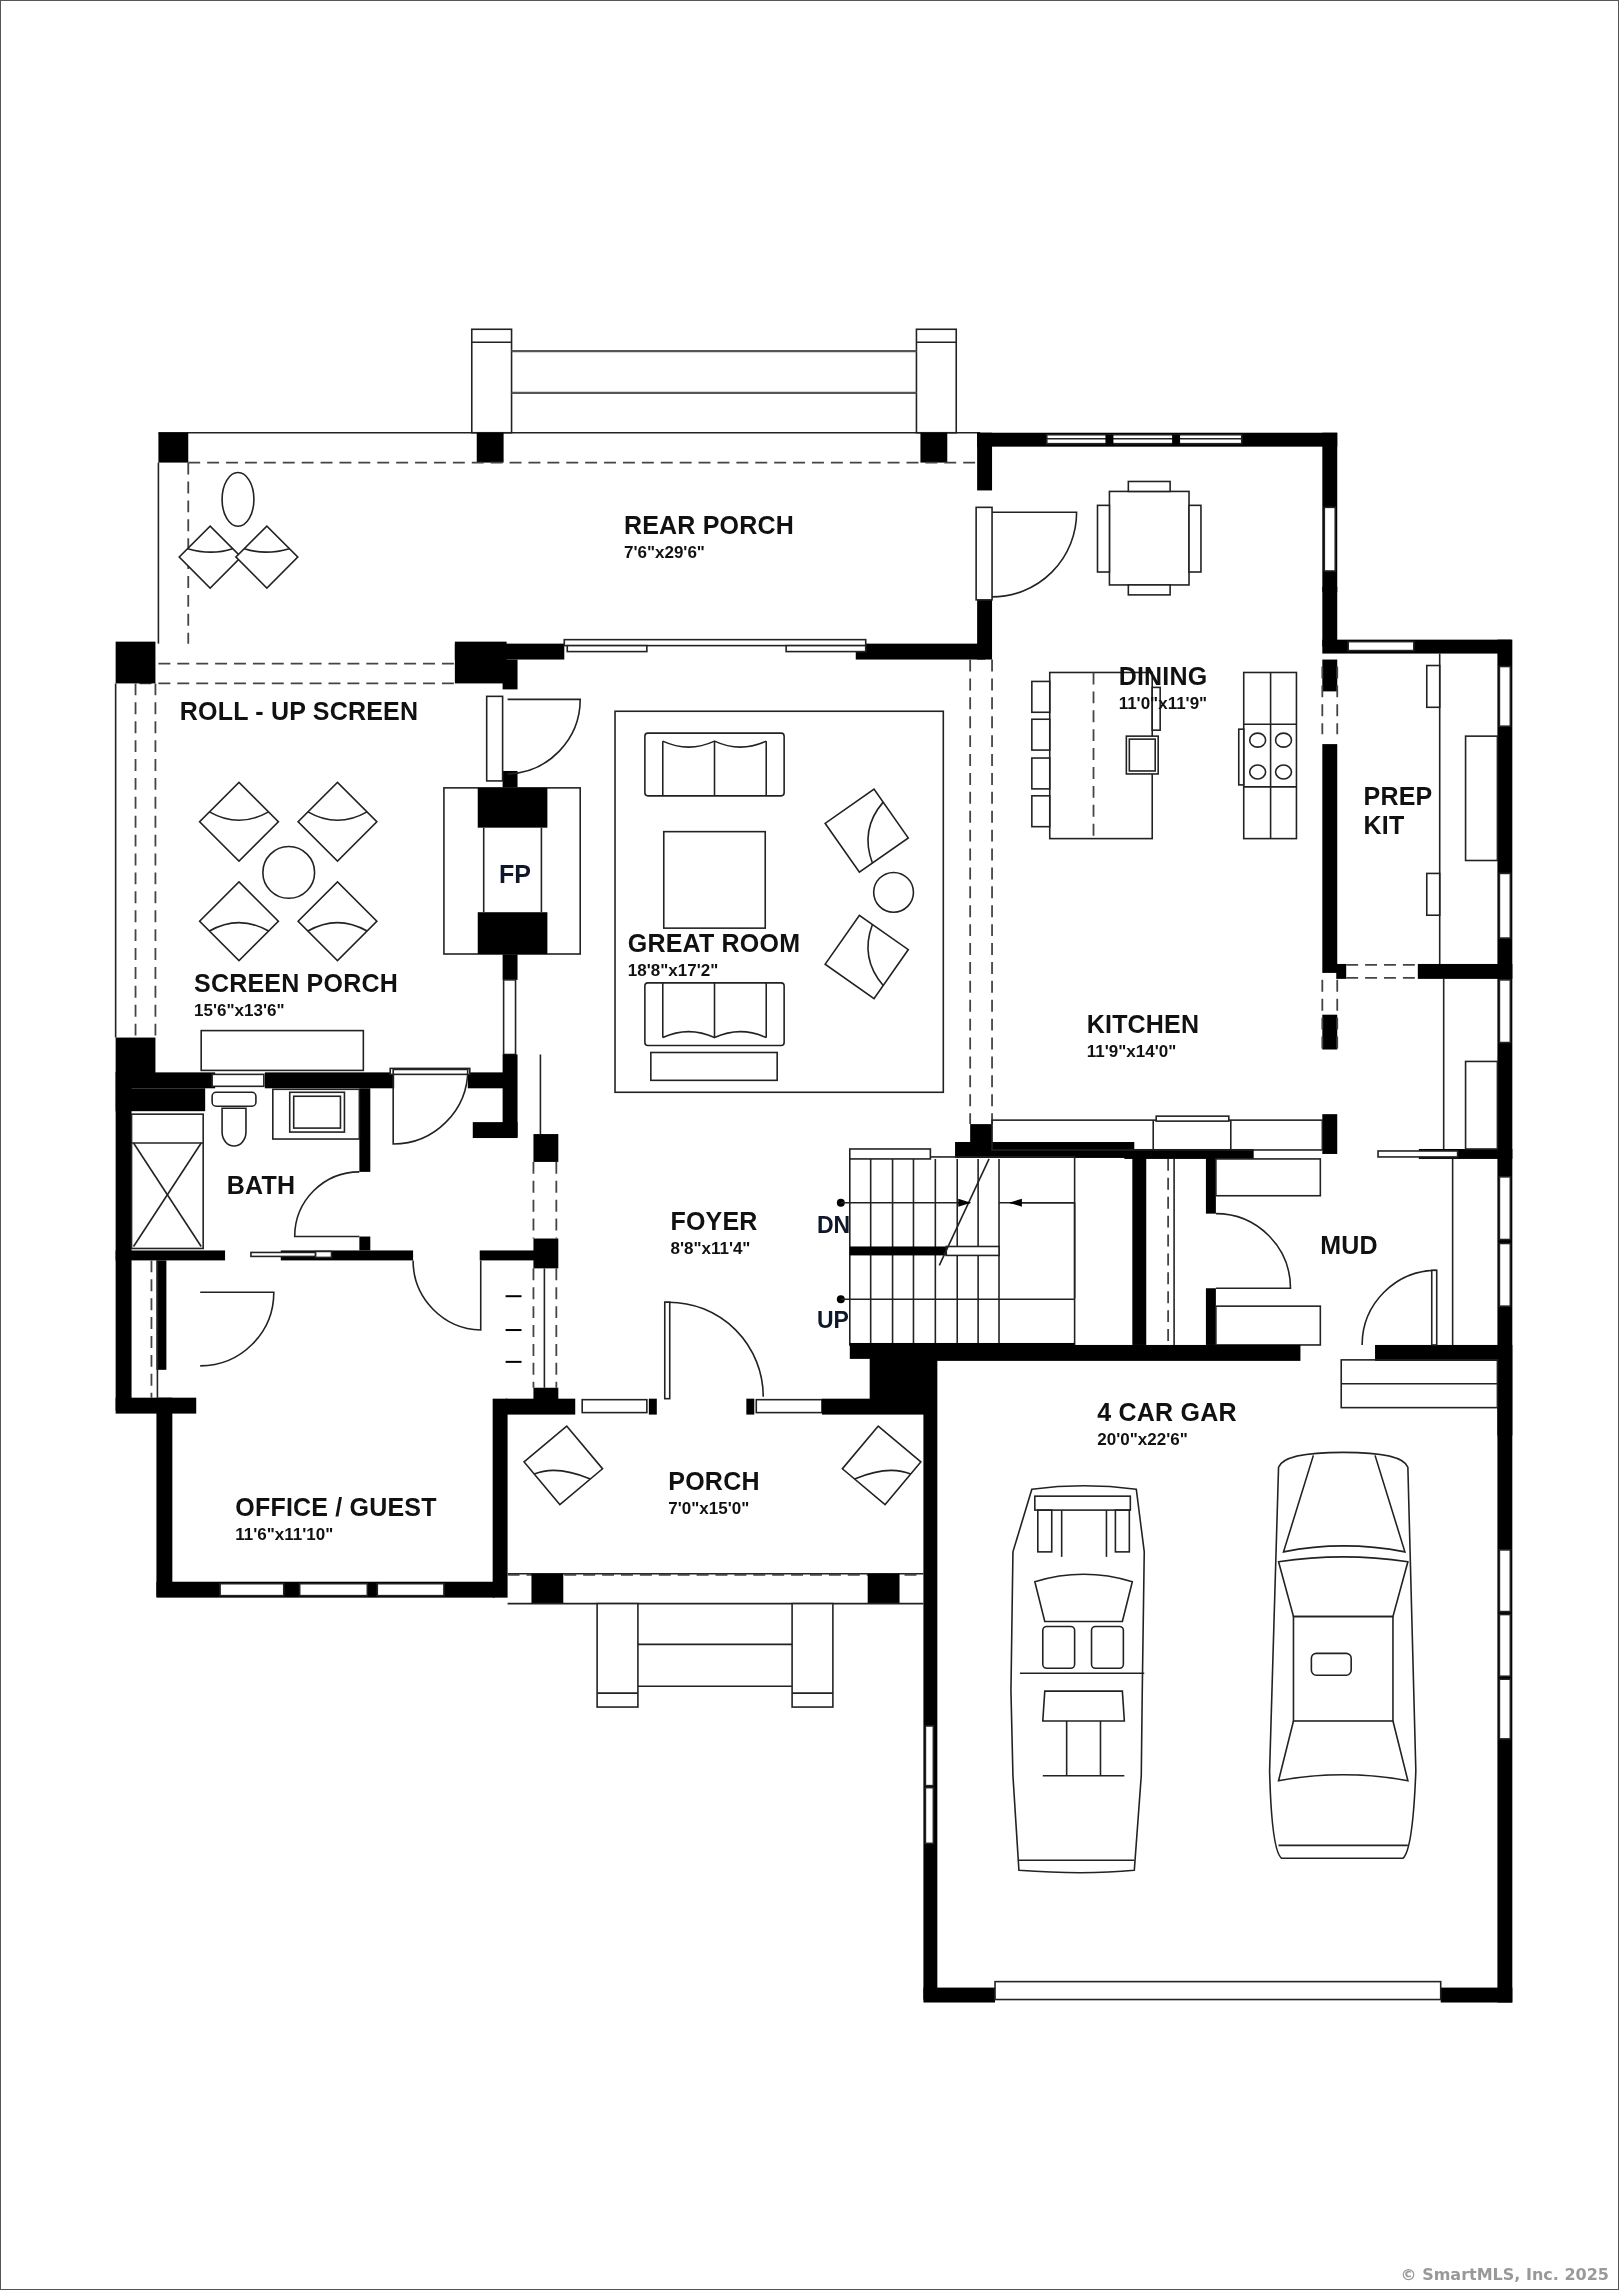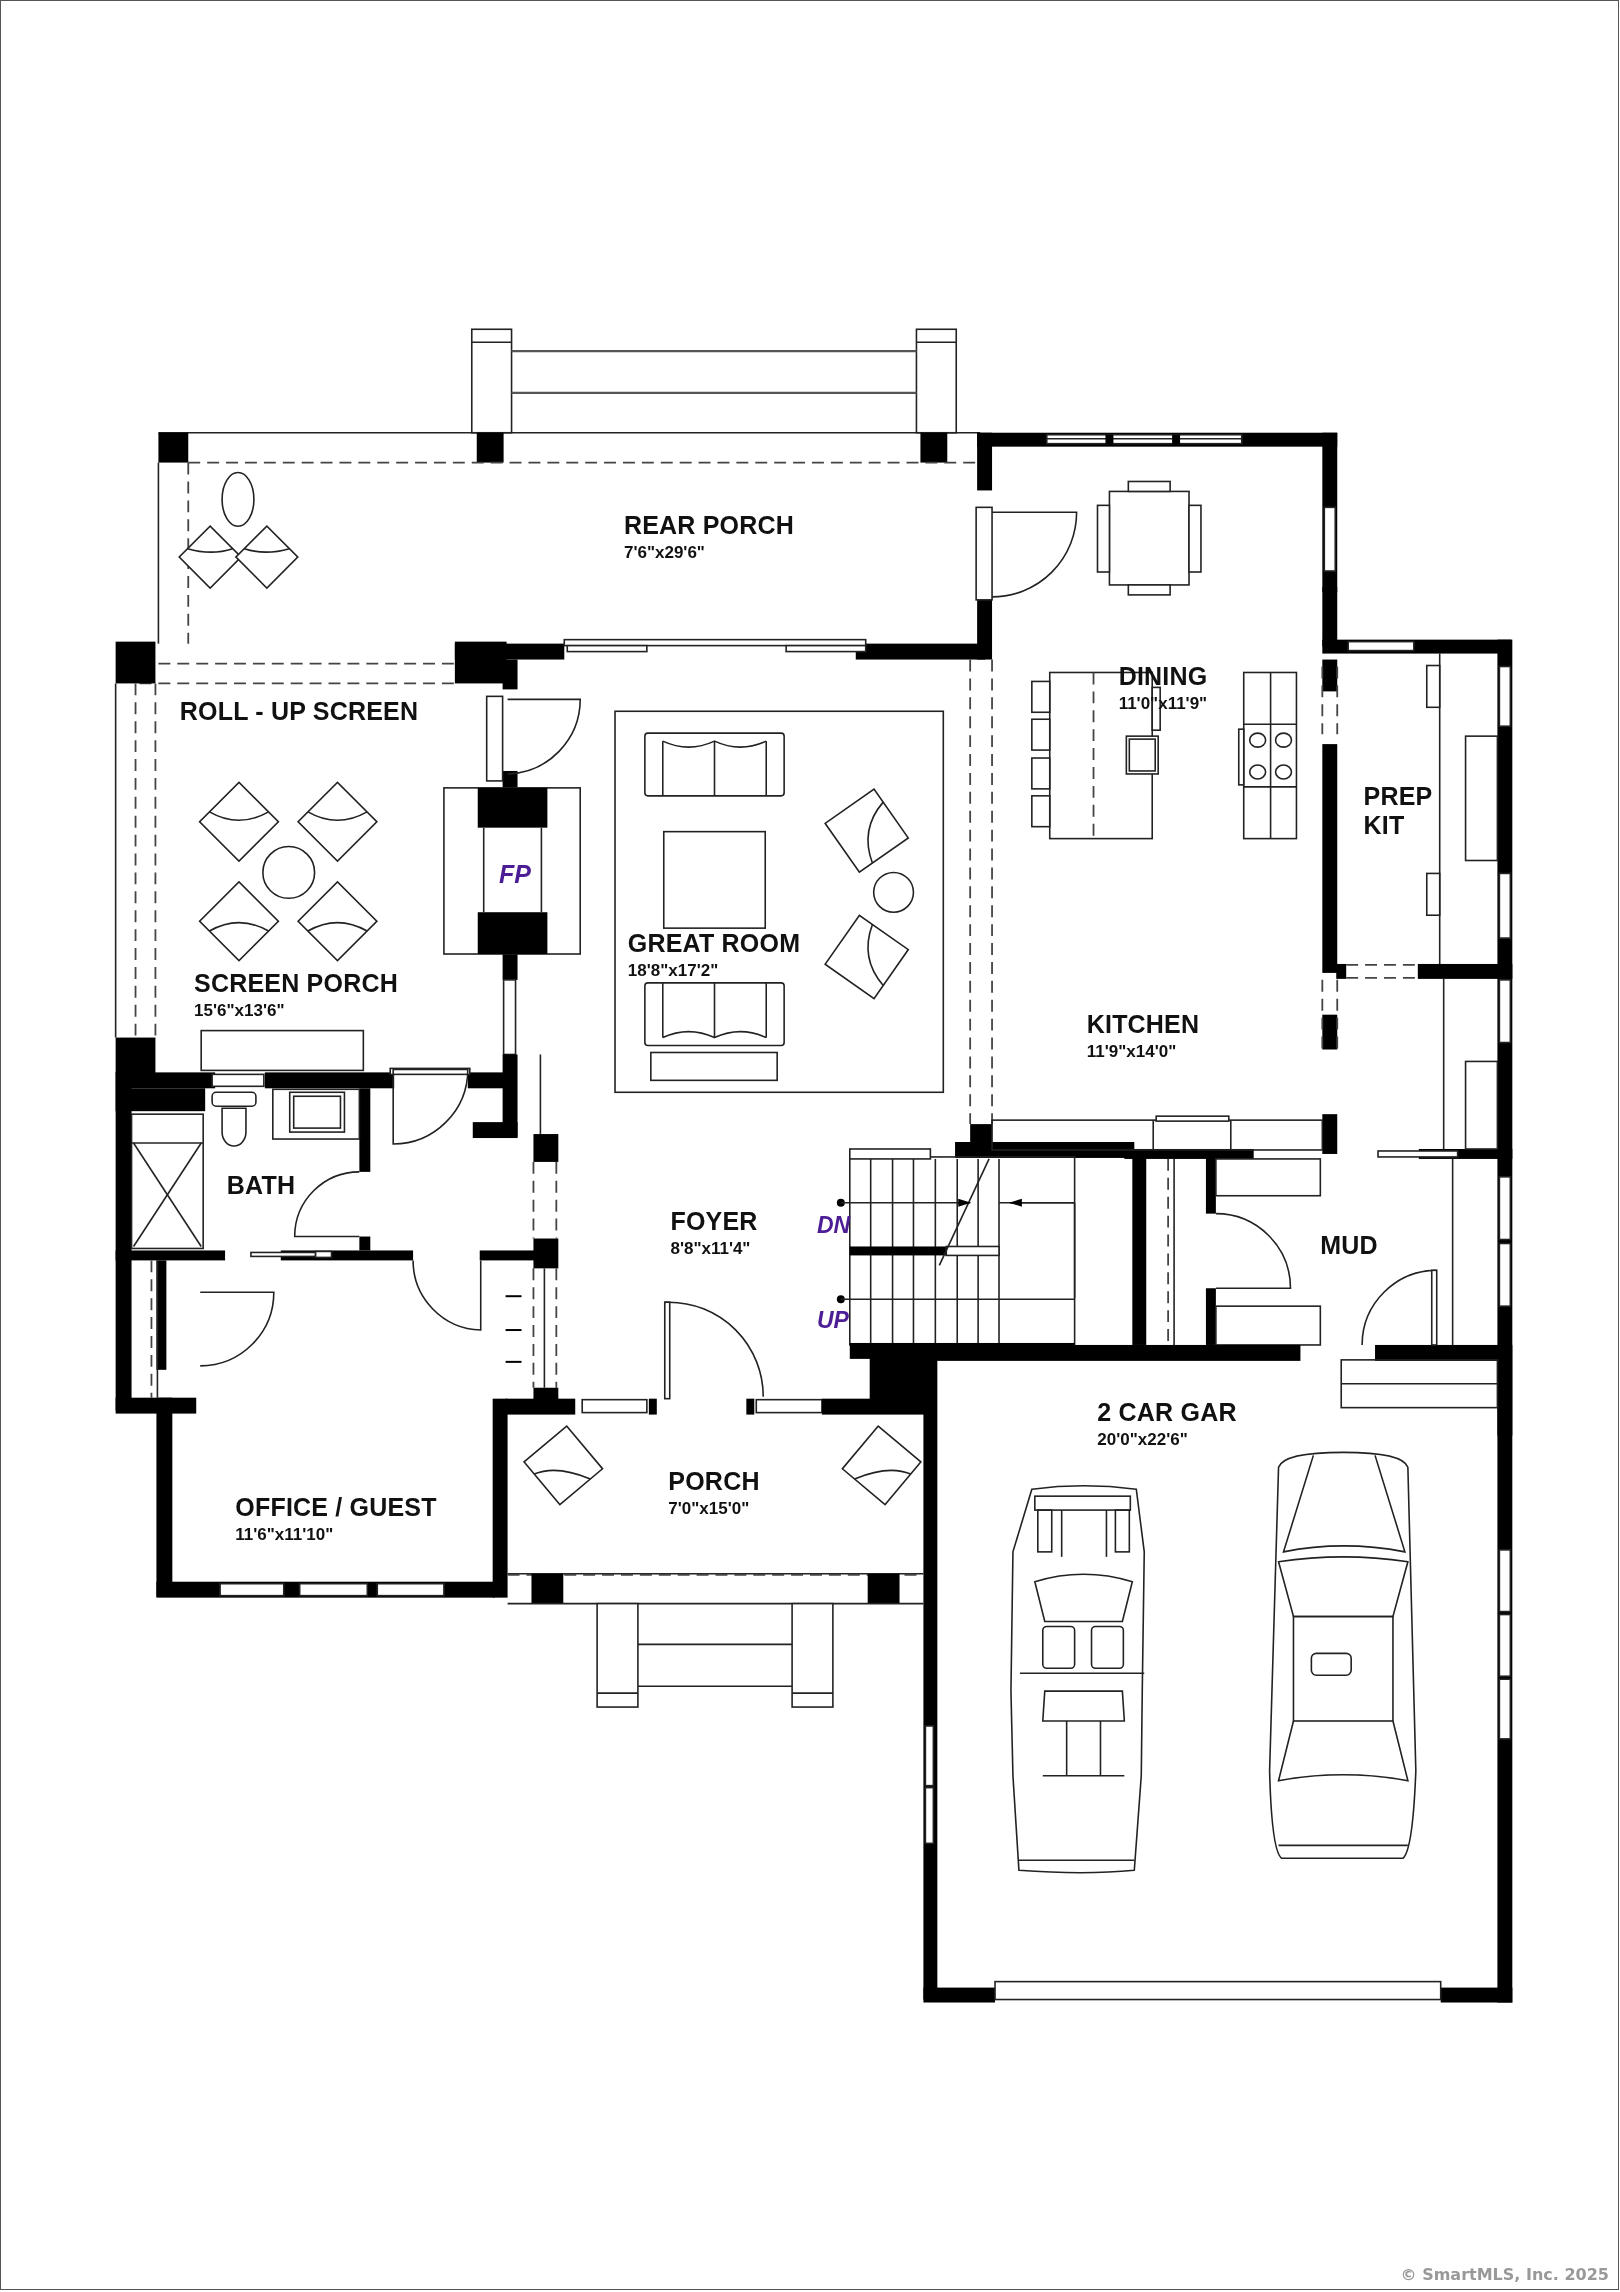--- a/index.html
+++ b/index.html
@@ -10,21 +10,21 @@
   svg.plan { position: absolute; left: 0; top: 0; }
   .wall { fill: #000; }
   .ln { fill: #fff; stroke: #222; stroke-width: 1.6; }
   .ln0 { fill: none; stroke: #222; stroke-width: 1.6; }
   .dash { fill: none; stroke: #444; stroke-width: 1.8; stroke-dasharray: 12 7; }
   .rail { fill: none; stroke: #555; stroke-width: 2.2; }
   .label { position: absolute; transform: translateX(-50%); text-align: left;
            font-weight: bold; color: #111; white-space: nowrap; line-height: 1.15; }
   .label .name { font-size: 25px; display: block; letter-spacing: 0.2px; }
   .label .dim  { font-size: 17px; display: block; margin-top: 3px; }
-  .mini { position: absolute; font-weight: bold; font-size: 25px; color: #4c1d95; font-style: italic; }
+  .mini { position: absolute; font-weight: bold; font-size: 25px; color: #0f172a; }
   .copyright { position: absolute; right: 12px; bottom: 8px; font-size: 16px;
                color: #999; font-weight: bold; font-family: "DejaVu Sans", sans-serif; }
 </style>
 </head>
 <body>
 
 <div class="frame"></div>
 
 <svg class="plan" width="1621" height="2292" viewBox="0 0 1629 2304">
 
@@ -446,21 +446,21 @@
 </div>
 <div class="label" style="left:336px; top:1493px;">
   <span class="name">OFFICE / GUEST</span>
   <span class="dim">11'6"x11'10"</span>
 </div>
 <div class="label" style="left:714px; top:1467px;">
   <span class="name">PORCH</span>
   <span class="dim">7'0"x15'0"</span>
 </div>
 <div class="label" style="left:1167px; top:1398px;">
-  <span class="name">2 CAR GAR</span>
+  <span class="name">4 CAR GAR</span>
   <span class="dim">20'0"x22'6"</span>
 </div>
 
 <span class="mini" style="left:499px; top:860px;">FP</span>
 <span class="mini" style="left:817px; top:1212px; font-size:23px;">DN</span>
 <span class="mini" style="left:817px; top:1307px; font-size:23px;">UP</span>
 
 <div class="copyright">© SmartMLS, Inc.  2025</div>
 
 

